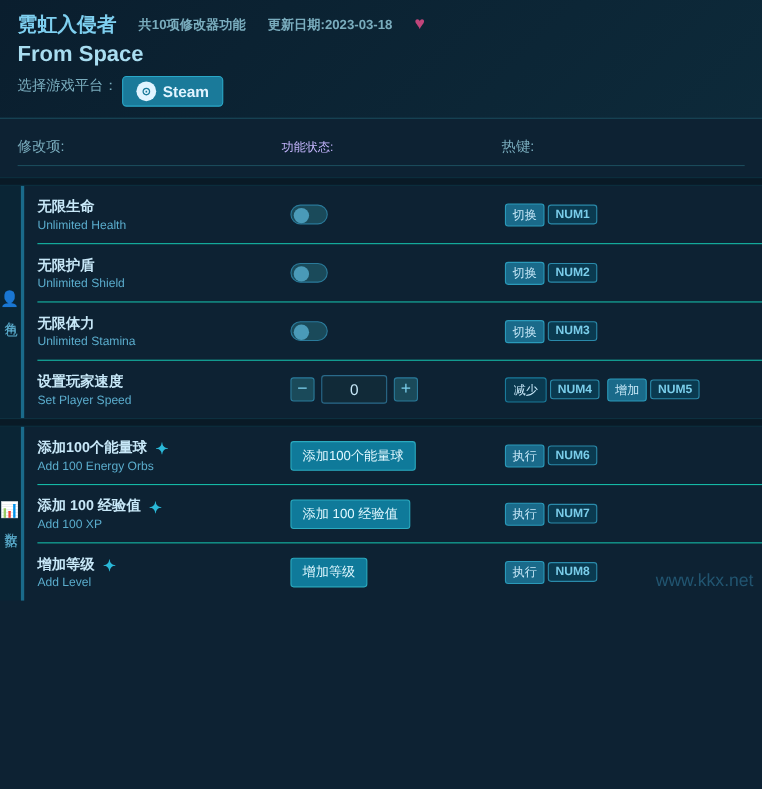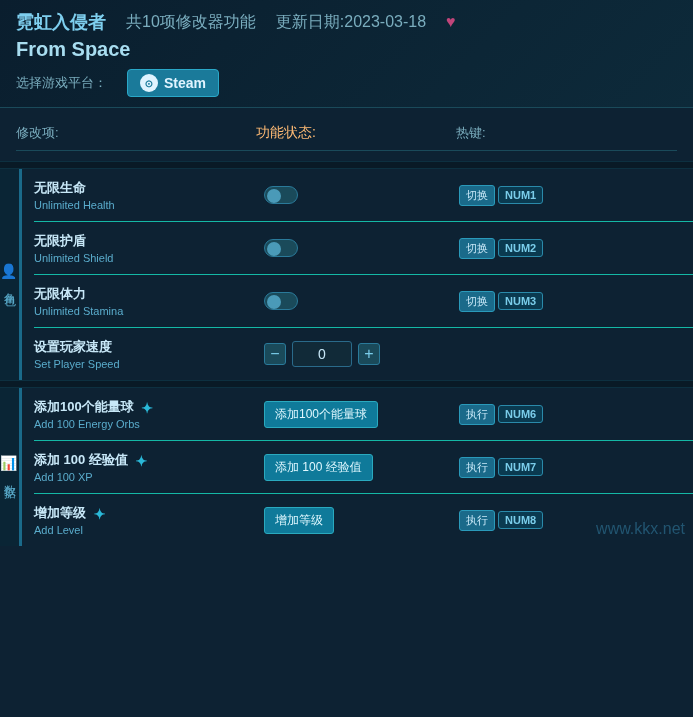--- a/index.html
+++ b/index.html
@@ -22,41 +22,42 @@
       align-items: center;
       gap: 20px;
       margin-bottom: 4px;
     }
     .game-title-cn {
       font-size: 18px;
       color: #7ecfef;
       font-weight: bold;
     }
     .header-meta {
-      font-size: 16px;
+      font-size: 12px;
       color: #7aadbe;
       display: flex;
       gap: 20px;
+      font-weight: bold;
     }
     .heart-icon {
       color: #c0457a;
       font-size: 16px;
       cursor: pointer;
     }
     .game-title-en {
       font-size: 20px;
       color: #a8ddf0;
       font-weight: bold;
       margin-top: 2px;
       margin-bottom: 4px;
     }
     .platform-section {
       display: flex;
-      align-items: center;
-      gap: 20px;
+      align-items: flex-start;
+      gap: 4px;
       margin-top: 8px;
       margin-bottom: 4px;
     }
     .platform-label {
       font-size: 13px;
       color: #7aadbe;
     }
     .steam-btn {
       display: flex;
       align-items: center;
@@ -87,21 +88,21 @@
       position: relative;
     }
     .column-headers {
       display: flex;
       align-items: center;
       padding: 6px 0 8px 0;
       border-bottom: 1px solid #1a4a5a;
       margin-bottom: 0;
     }
     .col-mod { width: 240px; font-size: 13px; color: #7aadbe; }
-    .col-status { width: 200px; font-size: 14px; color: #fdba74; }
+    .col-status { width: 200px; font-size: 11px; color: #c4b5fd; }
     .col-hotkey { font-size: 13px; color: #7aadbe; }
     .mod-row {
       display: flex;
       align-items: center;
       padding: 10px 0;
       border-bottom: 1px solid #14b8a6;
     }
     .mod-row:last-child { border-bottom: none; }
     .mod-name { width: 230px; }
     .mod-name-cn { font-size: 13px; color: #c8e8f8; font-weight: bold; }
@@ -374,20 +375,28 @@
         <div class="mod-name-cn">设置玩家速度</div>
         <div class="mod-name-en">Set Player Speed</div>
       </div>
       <div class="mod-control" style="width:195px;">
         <div class="stepper">
           <button class="stepper-btn">−</button>
           <div class="stepper-val">0</div>
           <button class="stepper-btn">+</button>
         </div>
       </div>
+      <div class="mod-hotkey">
+        <div class="hotkey-group">
+          <span class="hk-label reduce-btn">减少</span>
+          <span class="hk-key">NUM4</span>
+          <span class="hk-label" style="margin-left:4px;">增加</span>
+          <span class="hk-key">NUM5</span>
+        </div>
+      </div>
     </div>
 
   </div>
 </div>
 
 <div class="section-divider"></div>
 
 <div class="section-block" style="position:relative;">
   <div class="side-tab">
     <span class="side-tab-icon">📊</span>

